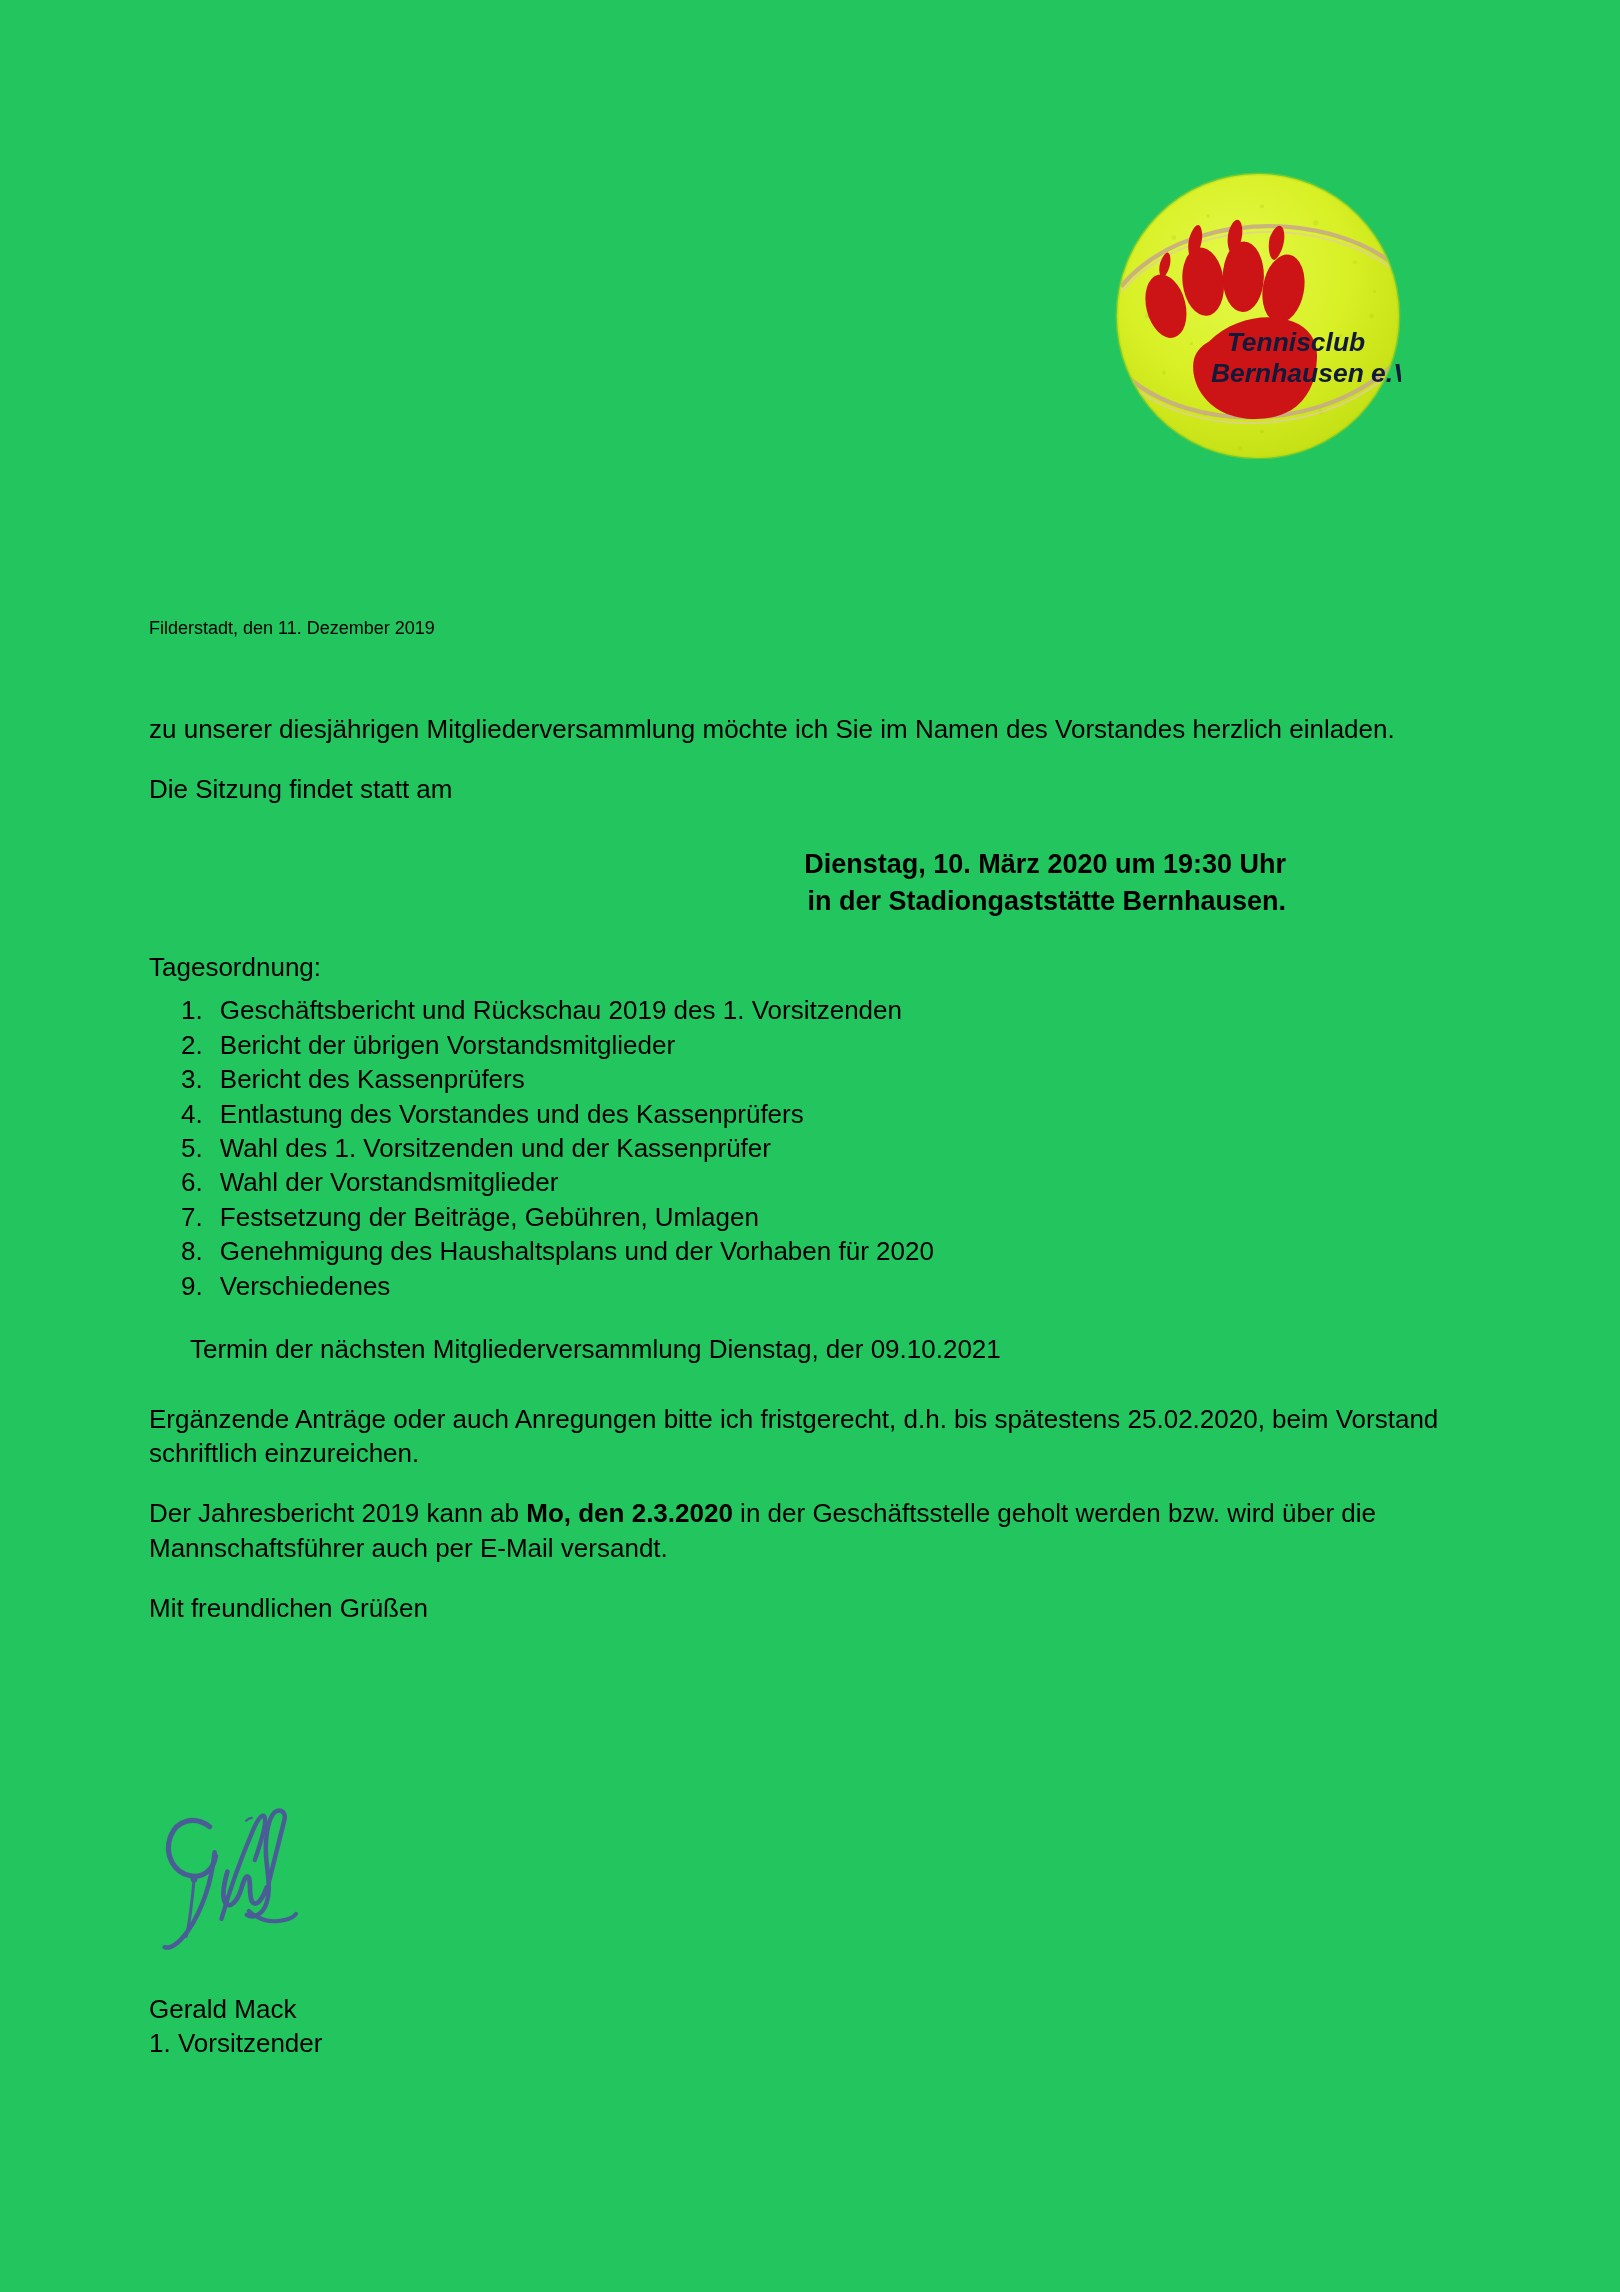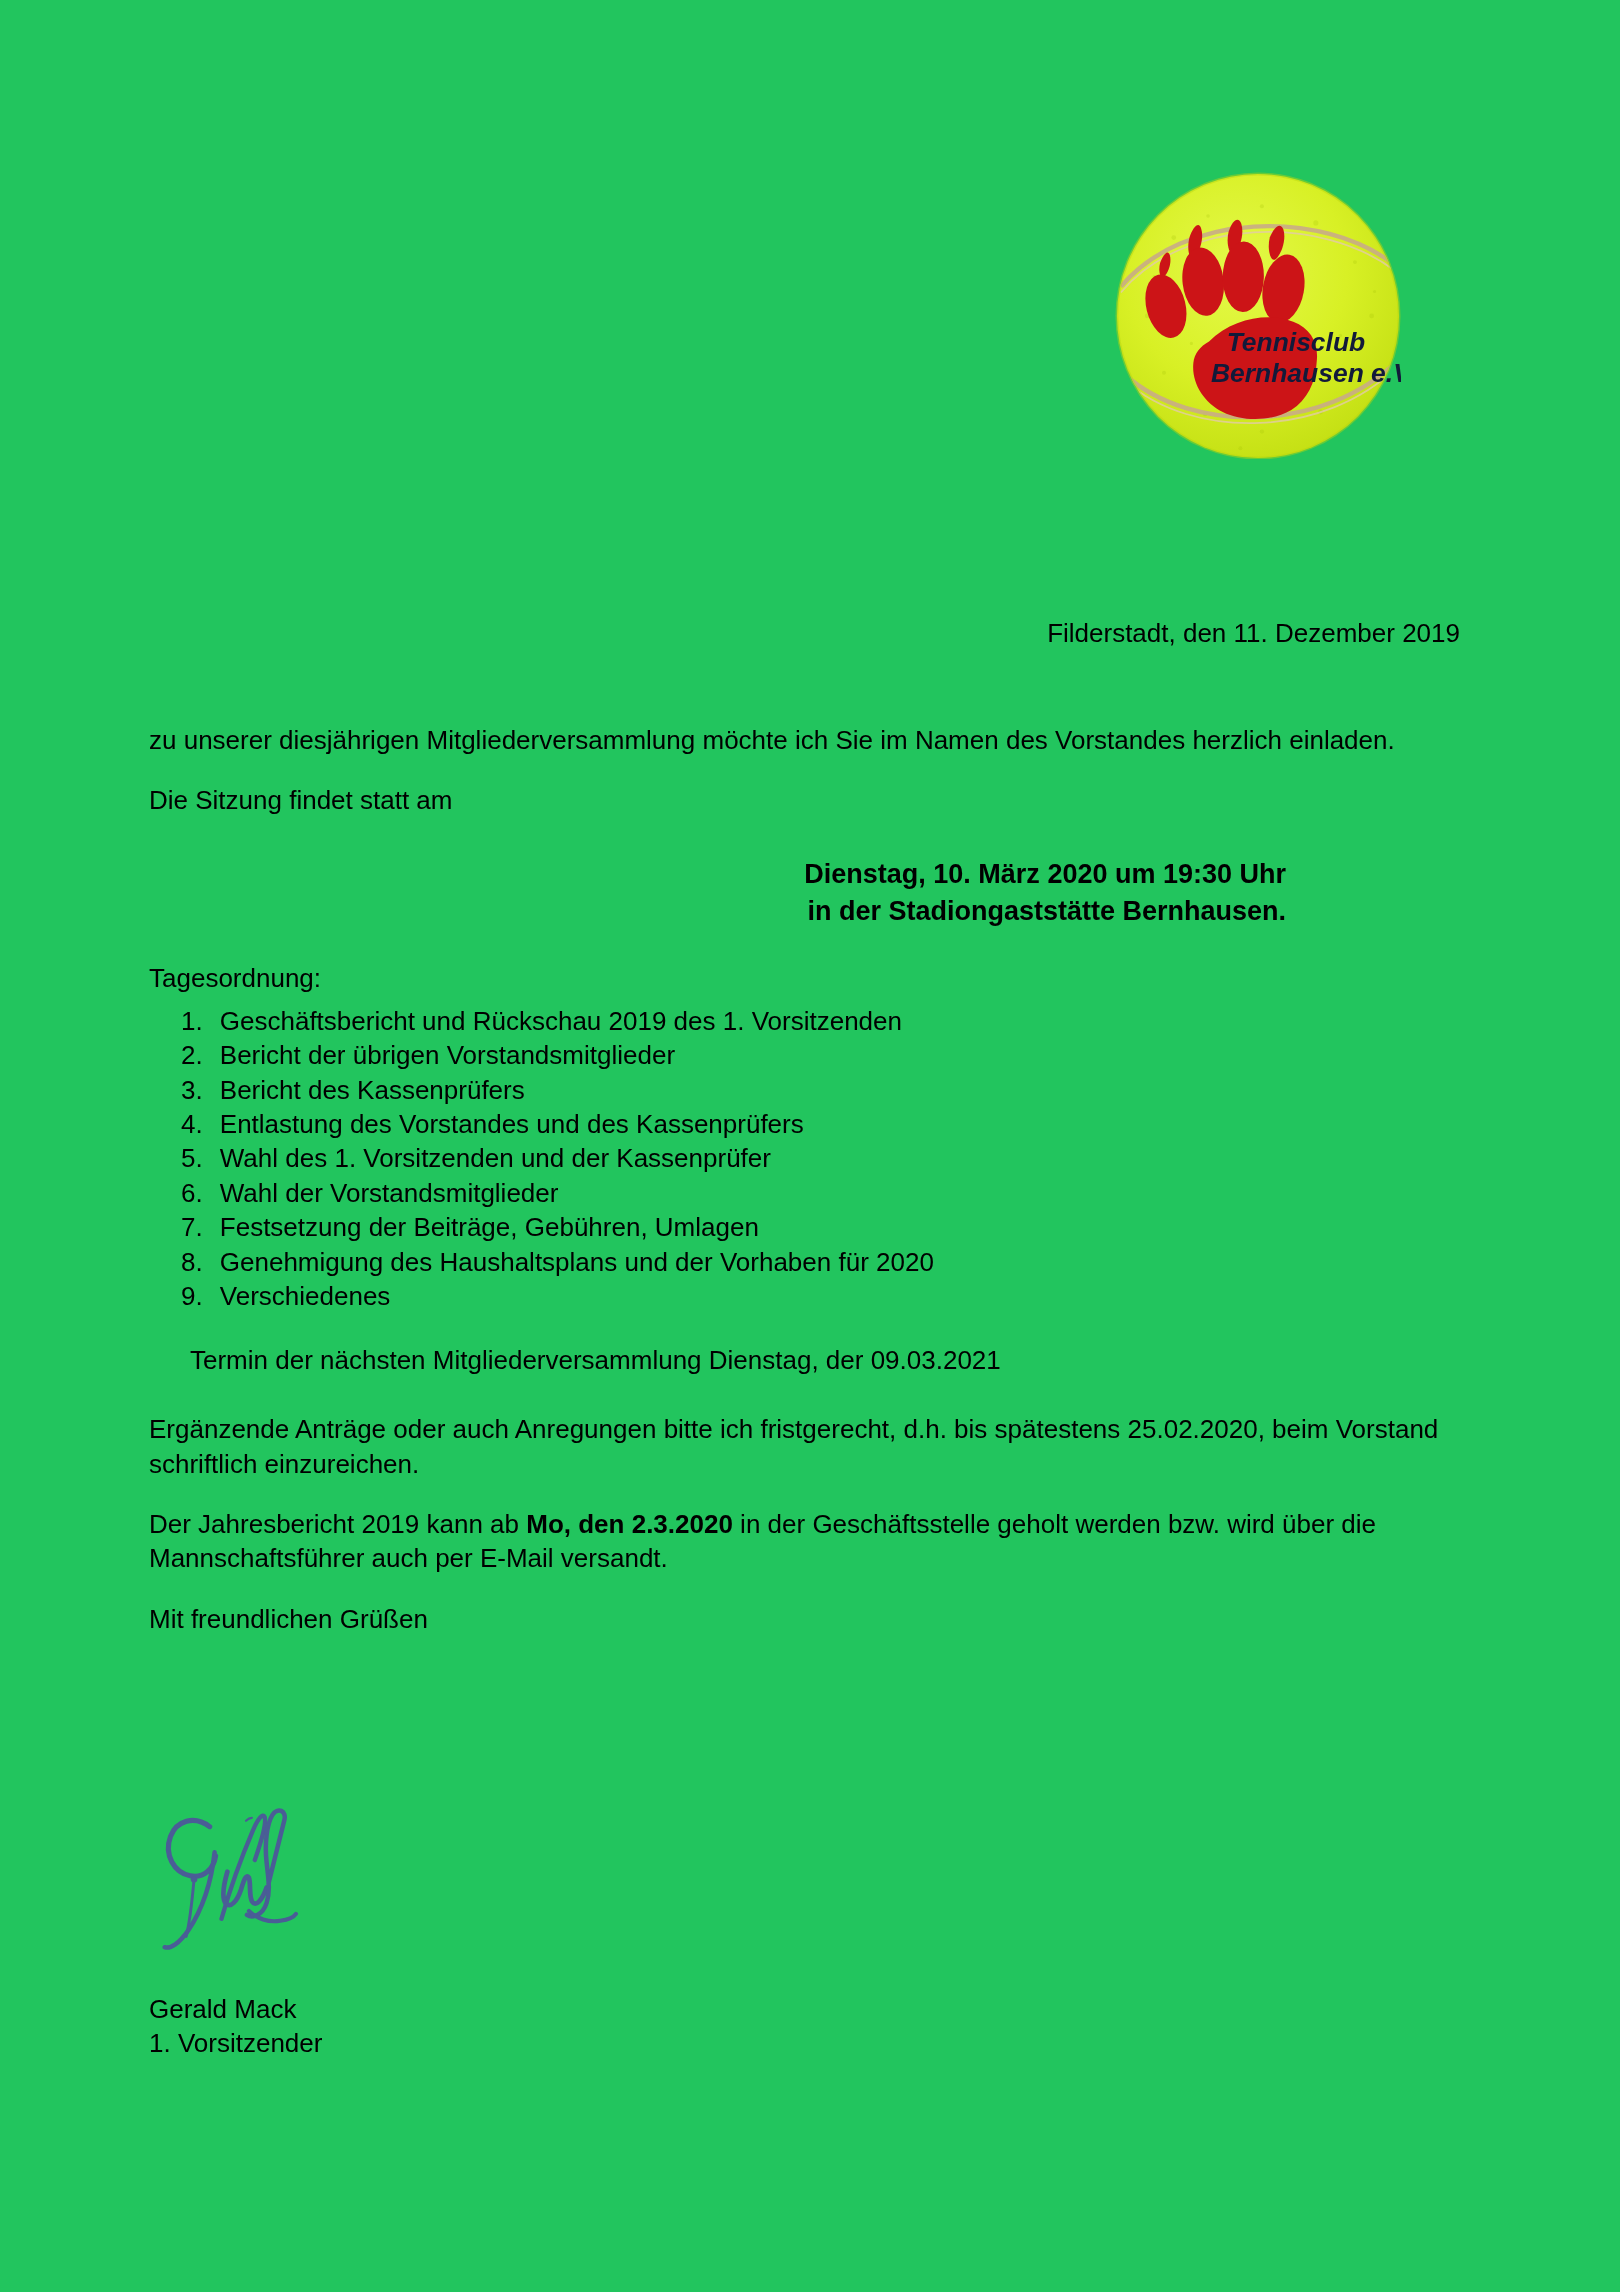--- a/index.html
+++ b/index.html
@@ -32,22 +32,22 @@
 
   
   .content {
     position: absolute;
     left: 149px;
     top: 617px;
     width: 1313px;
   }
 
   .date-line {
-    text-align: right;
-    font-size: 26px;
+    text-align: left;
+    font-size: 18px;
     line-height: 1.3;
     padding-right: 2px;
     margin: 0 0 41px 0;
   }
 
   p.para {
     margin: 0;
     font-size: 26px;
     line-height: 1.33;
   }
@@ -226,21 +226,21 @@
       <li>Entlastung des Vorstandes und des Kassenprüfers</li>
       <li>Wahl des 1. Vorsitzenden und der Kassenprüfer</li>
       <li>Wahl der Vorstandsmitglieder</li>
       <li>Festsetzung der Beiträge, Gebühren, Umlagen</li>
       <li>Genehmigung des Haushaltsplans und der Vorhaben für 2020</li>
       <li>Verschiedenes</li>
     </ol>
 
     <div class="gap-e"></div>
 
-    <p class="next-meeting">Termin der nächsten Mitgliederversammlung Dienstag, der 09.03.2021</p>
+    <p class="next-meeting">Termin der nächsten Mitgliederversammlung Dienstag, der 09.10.2021</p>
 
     <div class="gap-f"></div>
 
     <p class="para">Ergänzende Anträge oder auch Anregungen bitte ich fristgerecht, d.h. bis spätestens 25.02.2020, beim Vorstand schriftlich einzureichen.</p>
 
     <div class="gap-b"></div>
 
     <p class="para"><span>Der Jahresbericht 2019 kann ab </span><strong>Mo, den 2.3.2020</strong><span> in der Geschäftsstelle geholt werden bzw. wird über die Mannschaftsführer auch per E-Mail versandt.</span></p>
 
     <div class="gap-b"></div>

